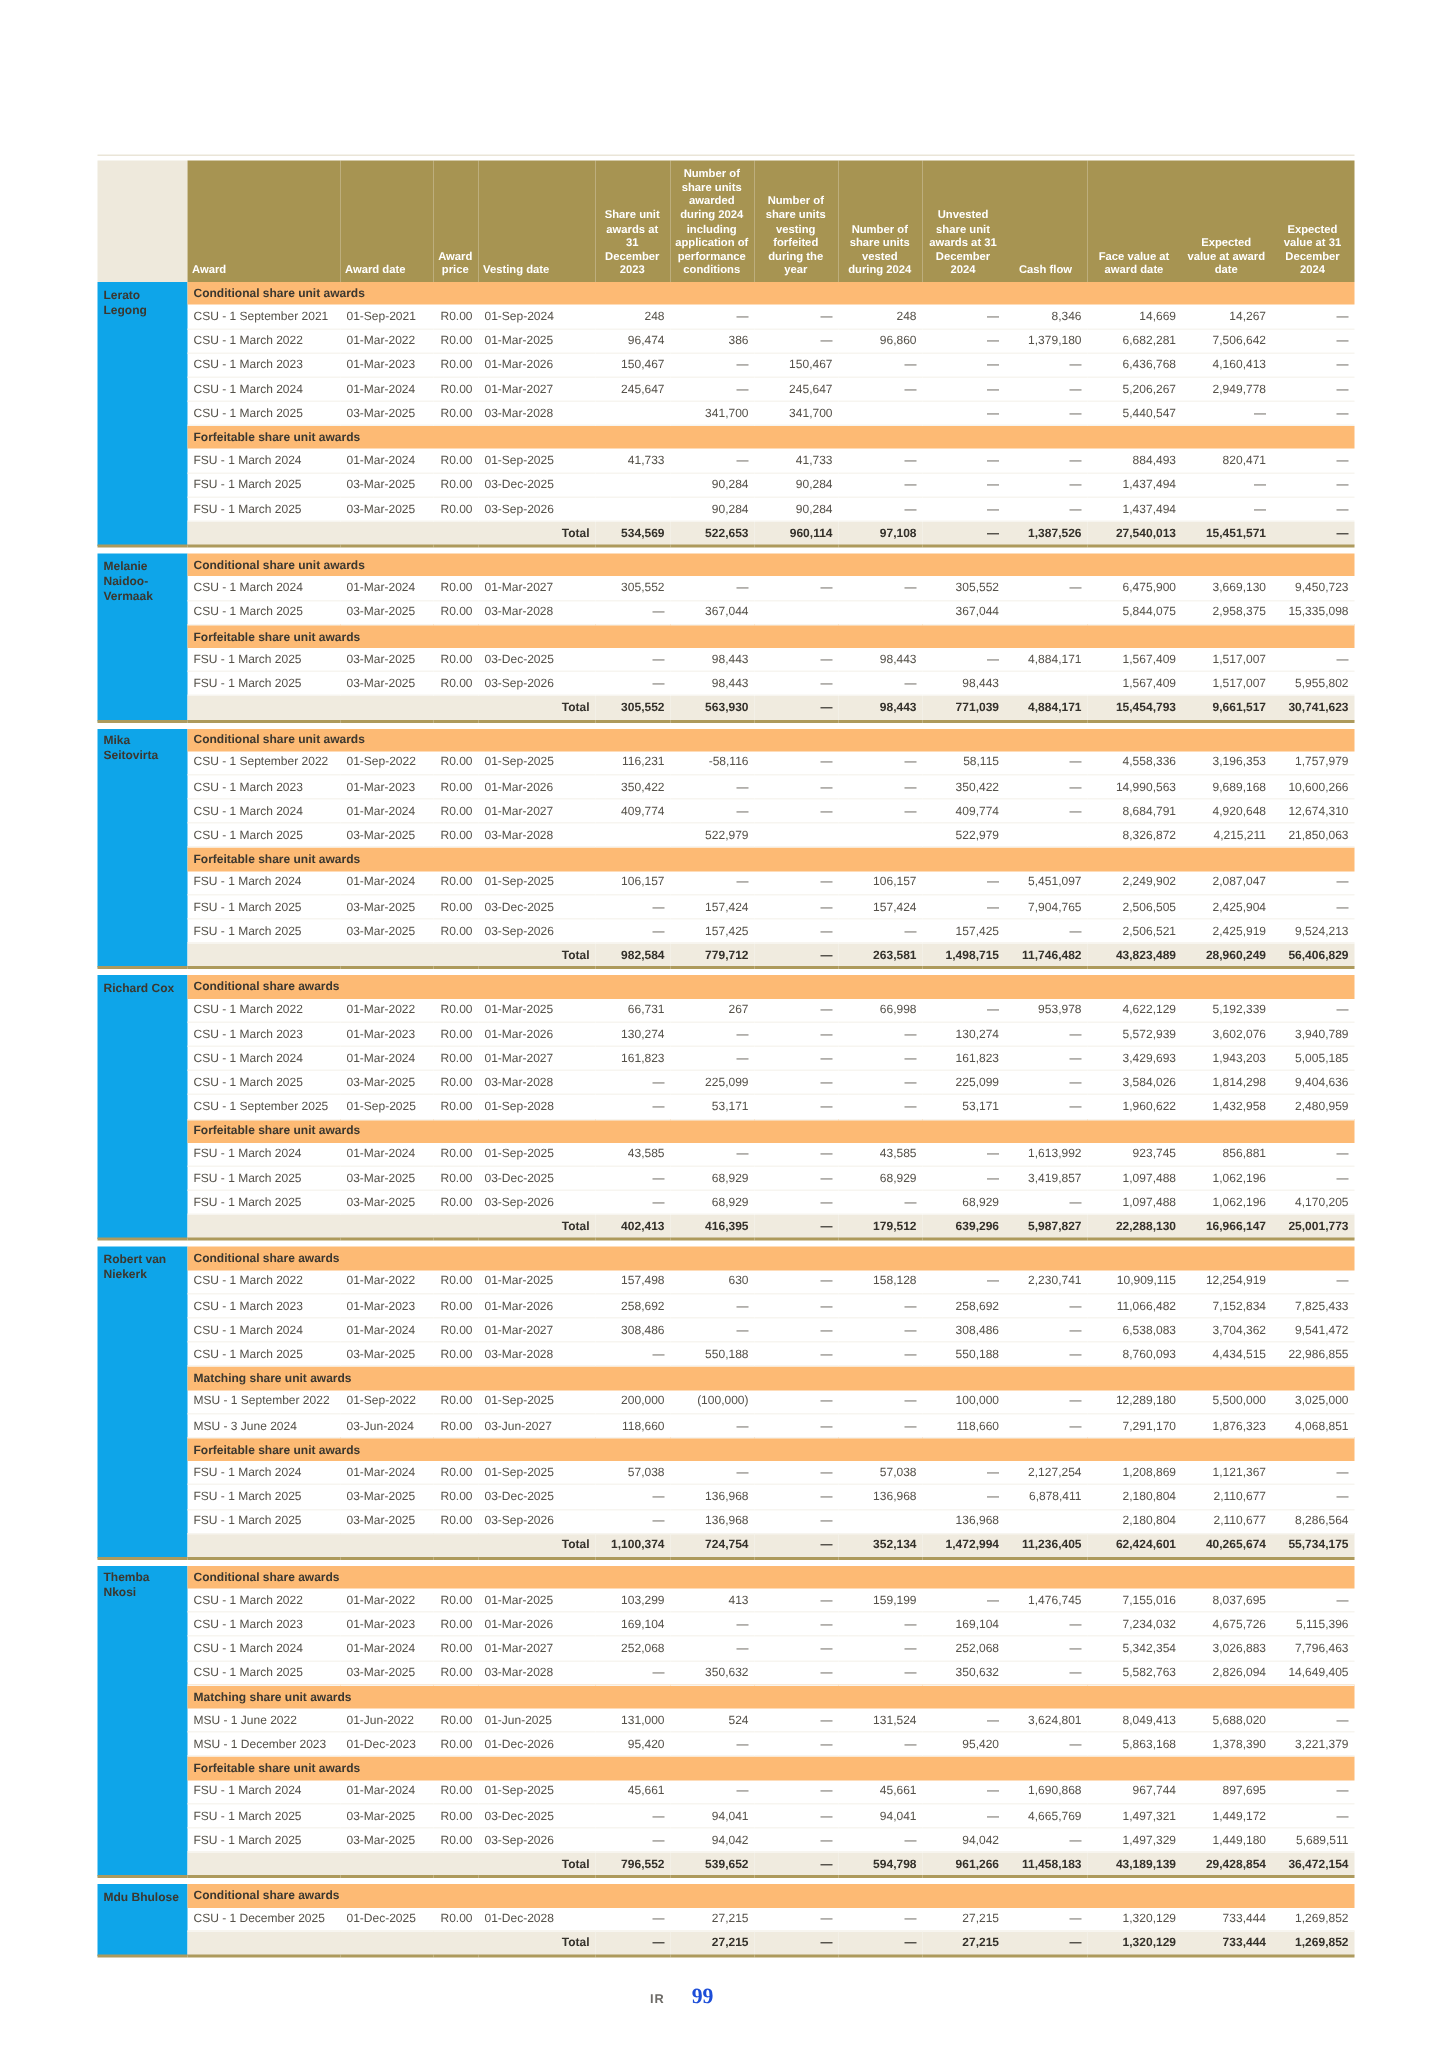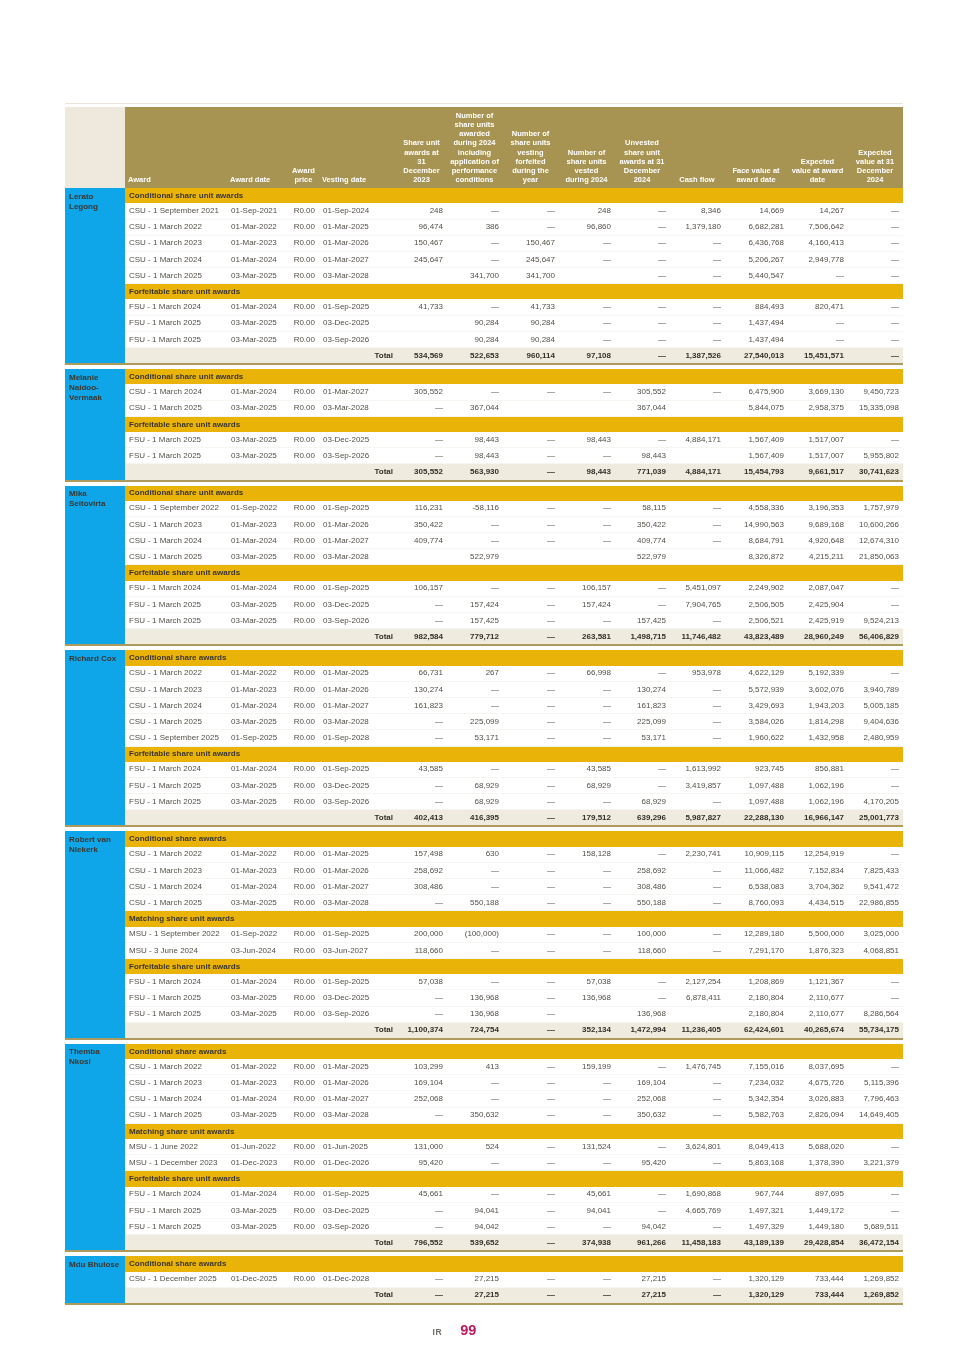--- a/index.html
+++ b/index.html
@@ -27,37 +27,37 @@
   thead th.name-head{background:#eee9dc;}
   td{padding:2.8px 4px;vertical-align:bottom;}
   td.num{text-align:right;}
   td.txt{text-align:left;}
   .name-cell{
     vertical-align:top;text-align:left;
     font-weight:bold;color:#3b372f;
     padding-top:3.5px;line-height:1.25;background:#0ea5e9;
   }
   tr.band td.band-title{
-    background:#eab308;font-weight:bold;color:#3b372f;
+    background:#fdba74;font-weight:bold;color:#3b372f;
     text-align:left;
   }
   tr.data td{border-bottom:1px solid #f7f5f0;color:#545048;}
   tr.total td{
     background:#f0ebdf;font-weight:bold;color:#33302a;
   }
   tr.total td.total-label{text-align:right;}
   tbody.person{border-bottom:2px solid #ad9a5c;}
   tr.spacer td{padding:0;height:4px;background:#ffffff;}
   .footer{
     position:absolute;left:0;top:1316px;width:965px;
     display:flex;justify-content:center;align-items:baseline;gap:18px;
     transform:translateX(-28px);
   }
   .footer .ir{font-size:8.5px;font-weight:bold;color:#6e6c68;letter-spacing:0.6px;margin-top:11px;}
-  .footer .pageno{font-size:14.5px;font-weight:bold;color:#be185d;}
+  .footer .pageno{font-size:14.5px;font-weight:bold;color:#1d4ed8;font-family:Liberation Serif, serif;}
 </style>
 </head>
 <body>
 
 <div class="page">
   <div class="top-rule"></div>
 
   <table class="report">
     <colgroup>
       <col style="width:60px">
@@ -901,21 +901,21 @@
           <td class="num">—</td>
           <td class="num">1,497,329</td>
           <td class="num">1,449,180</td>
           <td class="num">5,689,511</td>
         </tr>
         <tr class="total">
           <td class="total-label" colspan="4">Total</td>
           <td class="num">796,552</td>
           <td class="num">539,652</td>
           <td class="num">—</td>
-          <td class="num">374,938</td>
+          <td class="num">594,798</td>
           <td class="num">961,266</td>
           <td class="num">11,458,183</td>
           <td class="num">43,189,139</td>
           <td class="num">29,428,854</td>
           <td class="num">36,472,154</td>
         </tr>
       </tbody>
       <tbody class="person">
         <tr class="spacer">
           <td colspan="14"></td>

